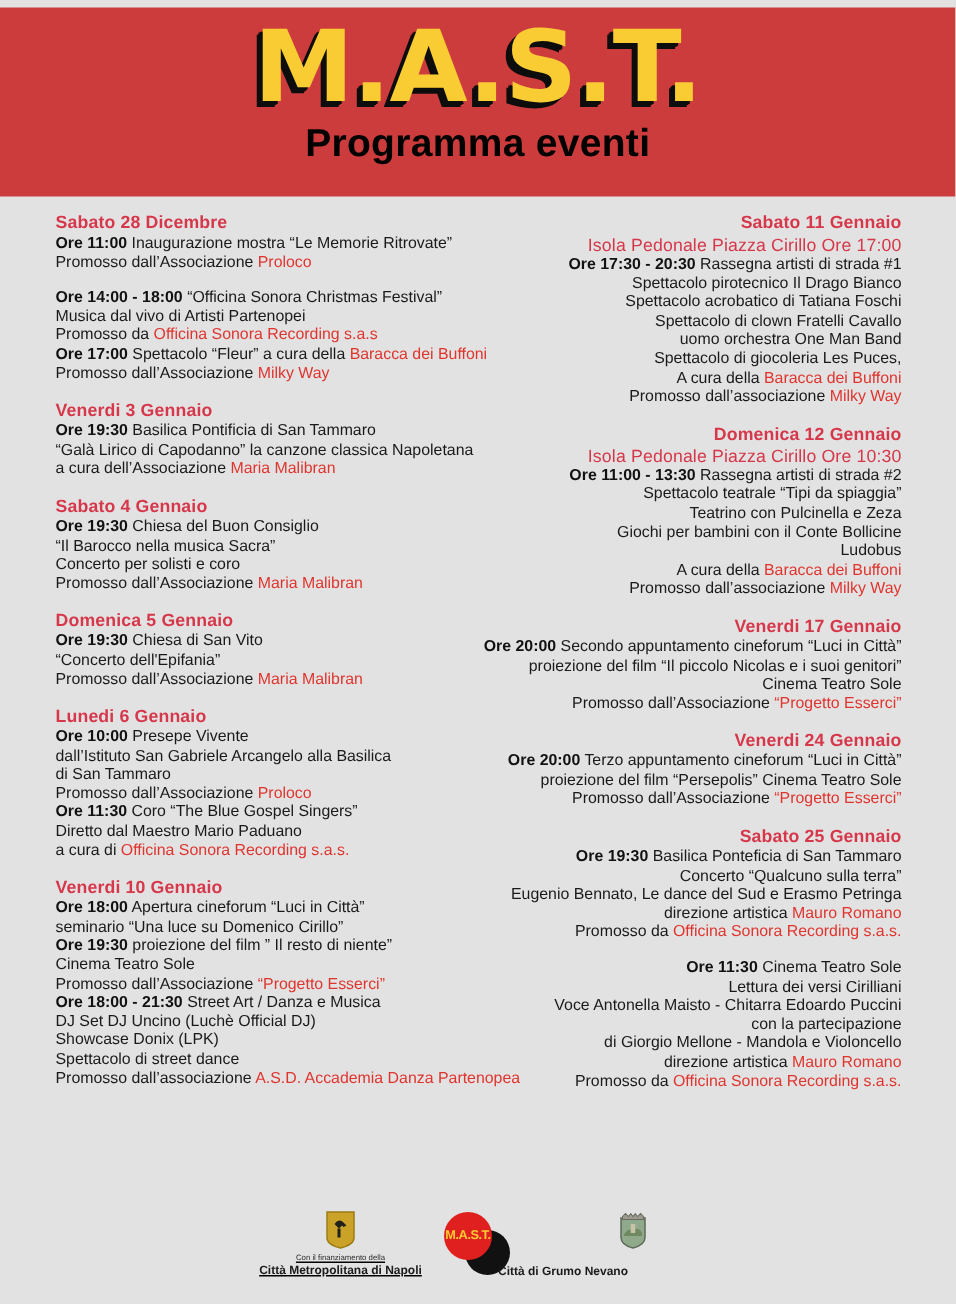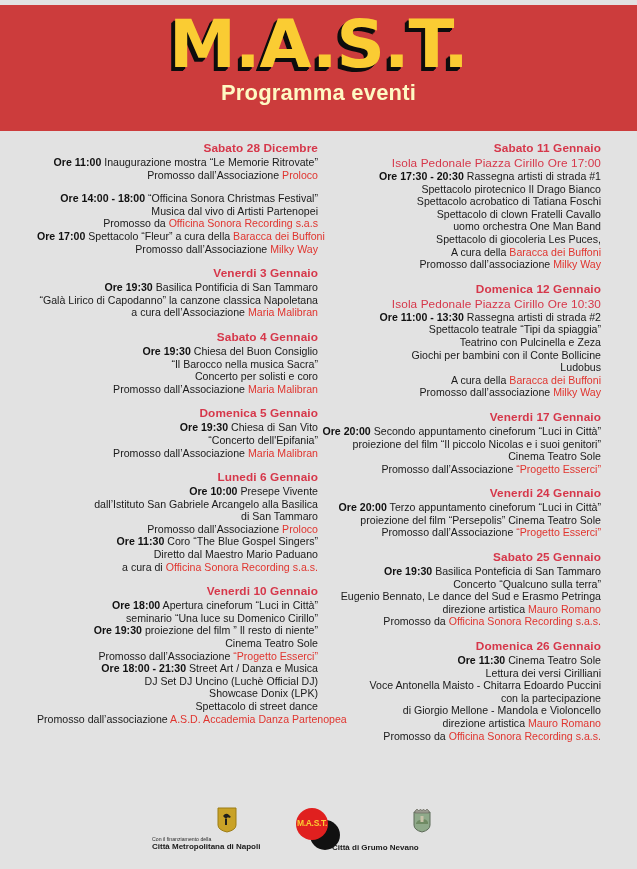--- a/index.html
+++ b/index.html
@@ -43,22 +43,22 @@
     text-shadow:
       -3px 3px 0 #0d0d0d,
       -4px 4px 0 #0d0d0d,
       -2px 2px 0 #0d0d0d;
     transform: scaleX(1.02);
   }
   .header-subtitle {
     margin: 2px 0 0 0;
     font-family: "Liberation Sans", sans-serif;
     font-weight: bold;
-    font-size: 22px;
-    color: #fef9c3;
+    font-size: 26px;
+    color: #000000;
     letter-spacing: 0.2px;
   }
 
   
   .columns {
     position: absolute;
     top: 136px;
     left: 0;
     width: 637px;
     height: 660px;
@@ -67,21 +67,21 @@
     position: absolute;
     top: 0;
     width: 281px;
     font-size: 10.6px;
     line-height: 12.6px;
     color: #1a1a1a;
   }
   .col-left  { left: 37px;  text-align: left; }
   .col-right { left: 319px; width: 282px; text-align: right; }
 
-  .event { margin-bottom: 11px; text-align: right; }
+  .event { margin-bottom: 11px; }
   .event:last-child { margin-bottom: 0; }
 
   .event-date {
     color: #d6374a;
     font-weight: bold;
     font-size: 11.8px;
     line-height: 14.5px;
     letter-spacing: 0.1px;
     margin-bottom: 0.5px;
   }
@@ -205,35 +205,34 @@
         </div>
         <div class="event">
           <div class="event-date">Sabato 25 Gennaio</div>
           <div class="line"><span class="t">Ore 19:30</span><span> Basilica Ponteficia di San Tammaro</span></div>
           <div class="line"><span>Concerto “Qualcuno sulla terra”</span></div>
           <div class="line"><span>Eugenio Bennato, Le dance del Sud e Erasmo Petringa</span></div>
           <div class="line"><span>direzione artistica </span><span class="r">Mauro Romano</span></div>
           <div class="line"><span>Promosso da  </span><span class="r">Officina Sonora Recording s.a.s.</span></div>
         </div>
         <div class="event">
-          <div class="event-date">Domenica 26 Gennaio</div>
           <div class="line"><span class="t">Ore 11:30</span><span> Cinema Teatro Sole</span></div>
           <div class="line"><span>Lettura dei versi Cirilliani</span></div>
           <div class="line"><span>Voce Antonella Maisto - Chitarra Edoardo Puccini</span></div>
           <div class="line"><span>con la partecipazione</span></div>
           <div class="line"><span>di Giorgio Mellone - Mandola e Violoncello</span></div>
           <div class="line"><span>direzione artistica </span><span class="r">Mauro Romano</span></div>
           <div class="line"><span>Promosso da  </span><span class="r">Officina Sonora Recording s.a.s.</span></div>
         </div>
       </div>
   </div>
 
   <div style="position:absolute; left:0; top:800px; width:637px; height:69px;">
 
-    <div style="position:absolute; left:152px; top:2px; width:150px; ">
+    <div style="position:absolute; left:152px; top:2px; width:150px; text-align:center;text-decoration:underline;">
       <svg width="20" height="26" viewBox="0 0 20 26" style="display:block;margin:0 auto;">
         <path d="M1 1 H19 V18 Q19 23 10 25 Q1 23 1 18 Z" fill="#c9a227" stroke="#9c7c14" stroke-width="1"></path>
         <path d="M6 9 q3 -4 6 -1 l2 2 -2 1 -1 -1 -2 2 -3 -3z" fill="#20201c"></path>
         <rect x="8" y="12" width="2" height="6" fill="#20201c"></rect>
       </svg>
       <div style="font-size:5.2px; color:#2a2a2a; margin-top:3px; line-height:6px;">Con il finanziamento della</div>
       <div style="font-size:8px; font-weight:bold; color:#1a1a1a; line-height:9px;">Città Metropolitana di Napoli</div>
     </div>
 
     <div style="position:absolute; left:292px; top:3px; width:62px; height:46px;">

